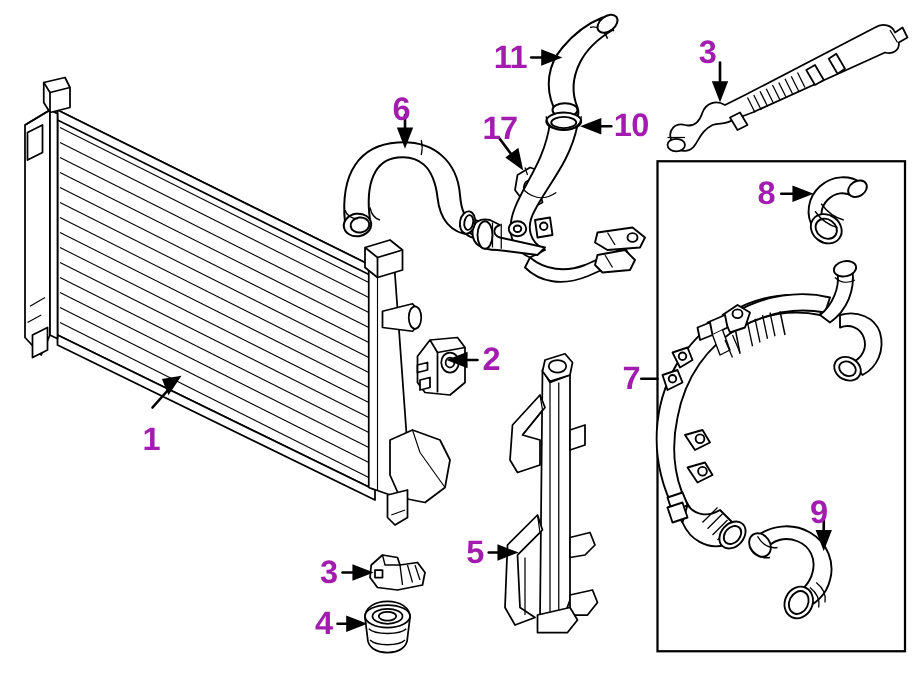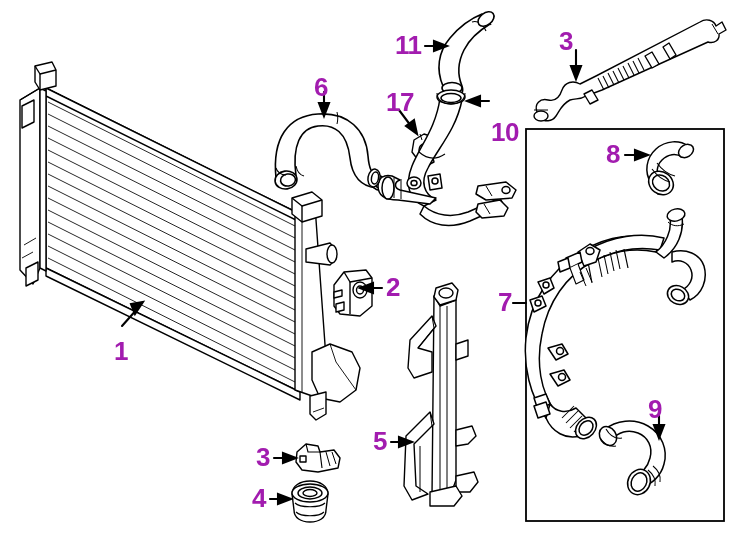--- a/index.html
+++ b/index.html
@@ -443,18 +443,18 @@
 
   <div class="callout" style="left:114px;top:338px;">1</div>
   <div class="callout" style="left:386px;top:274px;">2</div>
   <div class="callout" style="left:256px;top:444px;">3</div>
   <div class="callout" style="left:252px;top:485px;">4</div>
   <div class="callout" style="left:373px;top:428px;">5</div>
   <div class="callout" style="left:314px;top:74px;">6</div>
   <div class="callout" style="left:498px;top:289px;">7</div>
   <div class="callout" style="left:606px;top:141px;">8</div>
   <div class="callout" style="left:648px;top:396px;">9</div>
-  <div class="callout" style="left:491px;top:87px;margin-top:32px;">10</div>
+  <div class="callout" style="left:491px;top:87px;">10</div>
   <div class="callout" style="left:395px;top:32px;">11</div>
   <div class="callout" style="left:386px;top:89px;">17</div>
   <div class="callout" style="left:559px;top:28px;">3</div>
 
 </div>
 
 </body></html>

